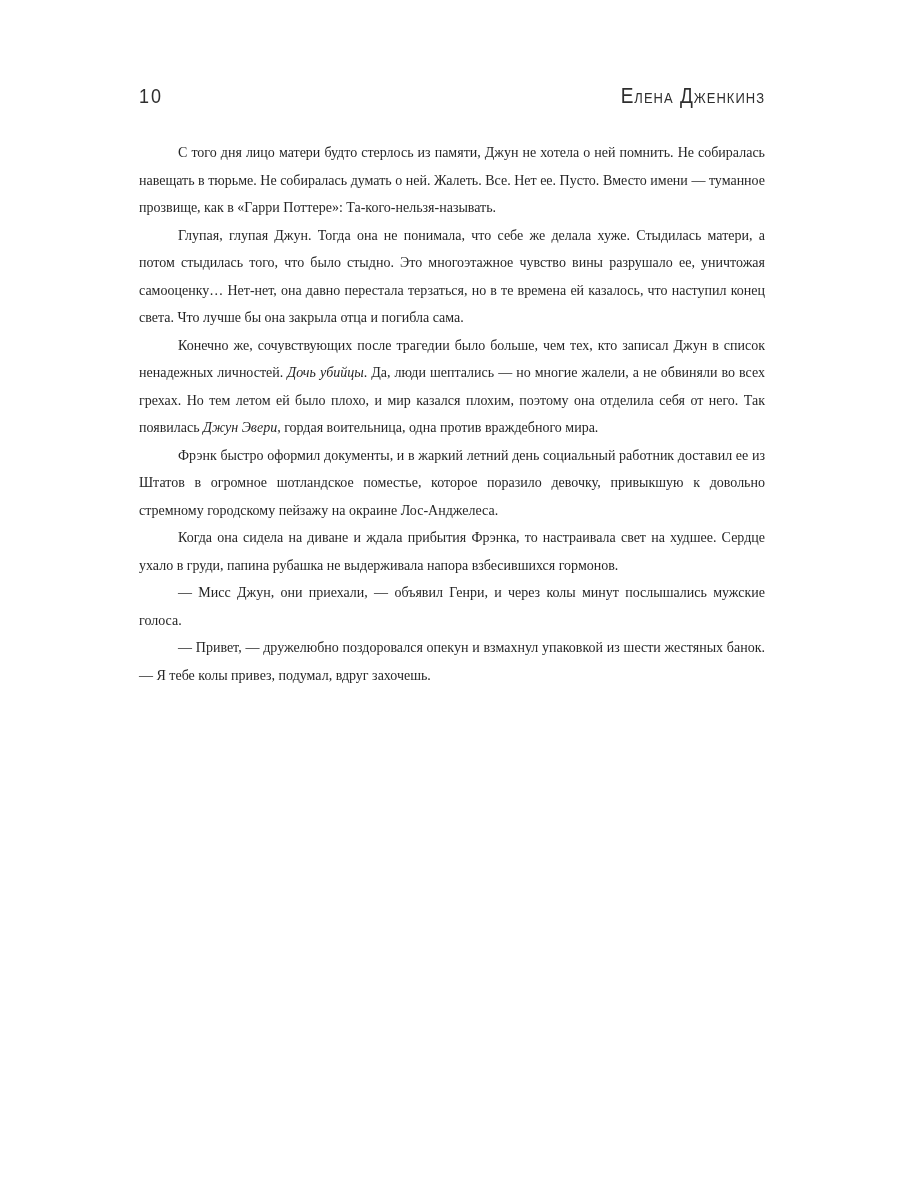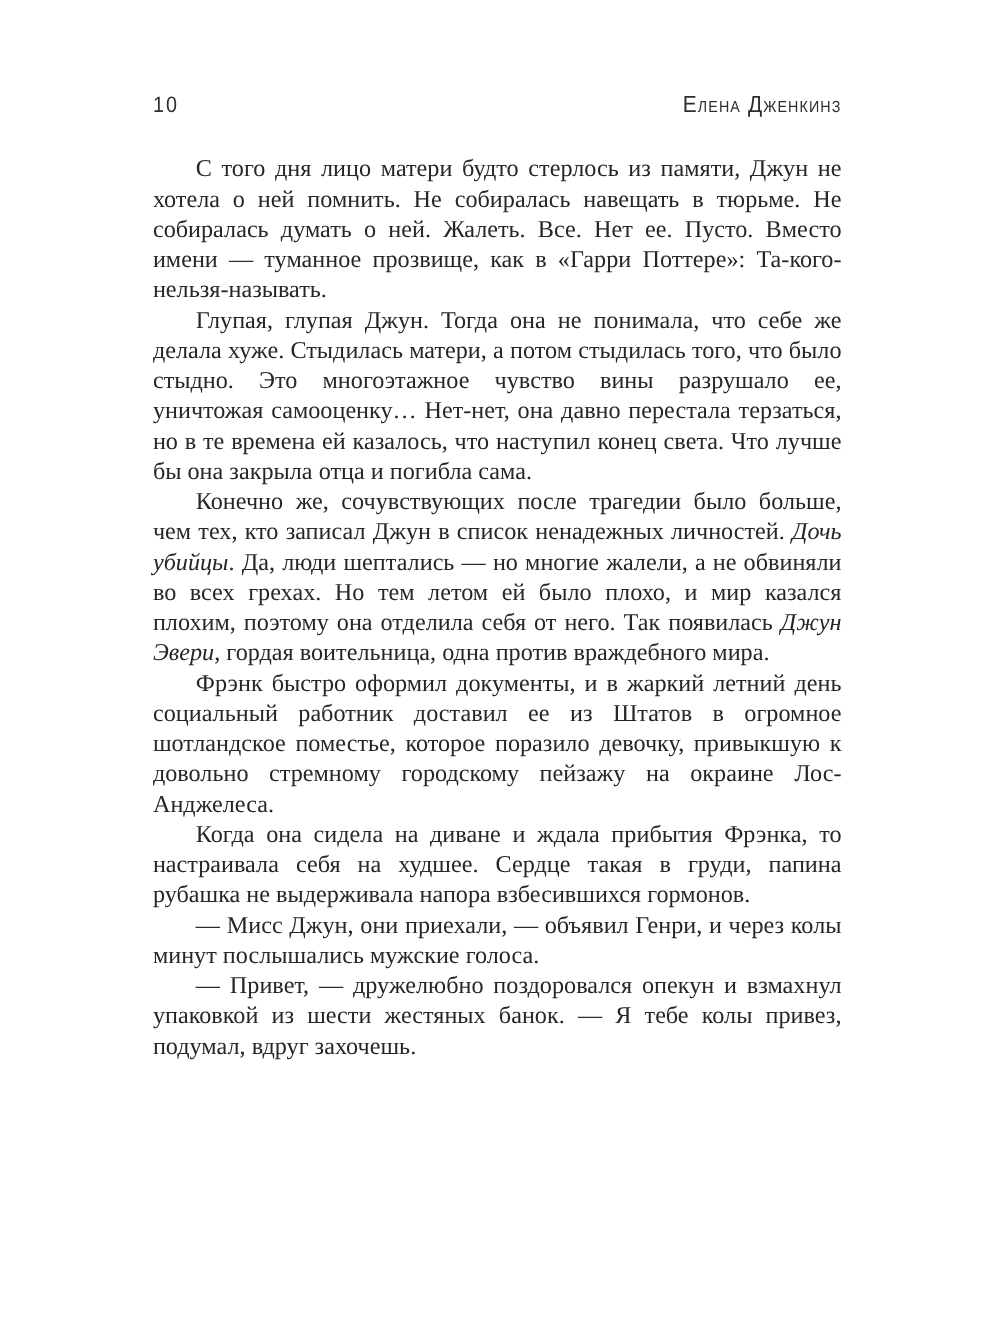--- a/index.html
+++ b/index.html
@@ -34,21 +34,21 @@
     color: #2e2e2e;
     transform: scaleY(1.12);
     transform-origin: top left;
   }
   .running-header .page-number {
     font-size: 18px;
     letter-spacing: 2px;
   }
   .text-body {
     margin-top: 33px;
-    font-size: 22px;
+    font-size: 14px;
     line-height: 27.5px;
     text-align: justify;
     hyphens: auto;
     -webkit-hyphens: auto;
   }
   .text-body p {
     margin: 0;
     padding: 0;
     text-indent: 39px;
   }
@@ -63,17 +63,17 @@
   <div class="running-header">
     <span class="page-number">10</span>
     <span class="running-title">Елена Дженкинз</span>
   </div>
 
   <div class="text-body">
       <p><span>С того дня лицо матери будто стерлось из памяти, Джун не хотела о ней помнить. Не собиралась навещать в тюрьме. Не собиралась думать о ней. Жалеть. Все. Нет ее. Пусто. Вместо имени — туманное прозвище, как в «Гарри Поттере»: Та-кого-нельзя-называть.</span></p>
       <p><span>Глупая, глупая Джун. Тогда она не понимала, что себе же делала хуже. Стыдилась матери, а потом стыдилась того, что было стыдно. Это многоэтажное чувство вины разрушало ее, уничтожая самооценку… Нет-нет, она давно перестала терзаться, но в те времена ей казалось, что наступил конец света. Что лучше бы она закрыла отца и погибла сама.</span></p>
       <p><span>Конечно же, сочувствующих после трагедии было больше, чем тех, кто записал Джун в список ненадежных личностей. </span><span class="italic">Дочь убийцы</span><span>. Да, люди шептались — но многие жалели, а не обвиняли во всех грехах. Но тем летом ей было плохо, и мир казался плохим, поэтому она отделила себя от него. Так появилась </span><span class="italic">Джун Эвери</span><span>, гордая воительница, одна против враждебного мира.</span></p>
       <p><span>Фрэнк быстро оформил документы, и в жаркий летний день социальный работник доставил ее из Штатов в огромное шотландское поместье, которое поразило девочку, привыкшую к довольно стремному городскому пейзажу на окраине Лос-Анджелеса.</span></p>
-      <p><span>Когда она сидела на диване и ждала прибытия Фрэнка, то настраивала себя на худшее. Сердце такая в груди, папина рубашка не выдерживала напора взбесившихся гормонов.</span></p>
+      <p><span>Когда она сидела на диване и ждала прибытия Фрэнка, то настраивала свет на худшее. Сердце ухало в груди, папина рубашка не выдерживала напора взбесившихся гормонов.</span></p>
       <p><span>— Мисс Джун, они приехали, — объявил Генри, и через колы минут послышались мужские голоса.</span></p>
       <p><span>— Привет, — дружелюбно поздоровался опекун и взмахнул упаковкой из шести жестяных банок. — Я тебе колы привез, подумал, вдруг захочешь.</span></p>
     </div>
 </div>
 
 </body></html>

